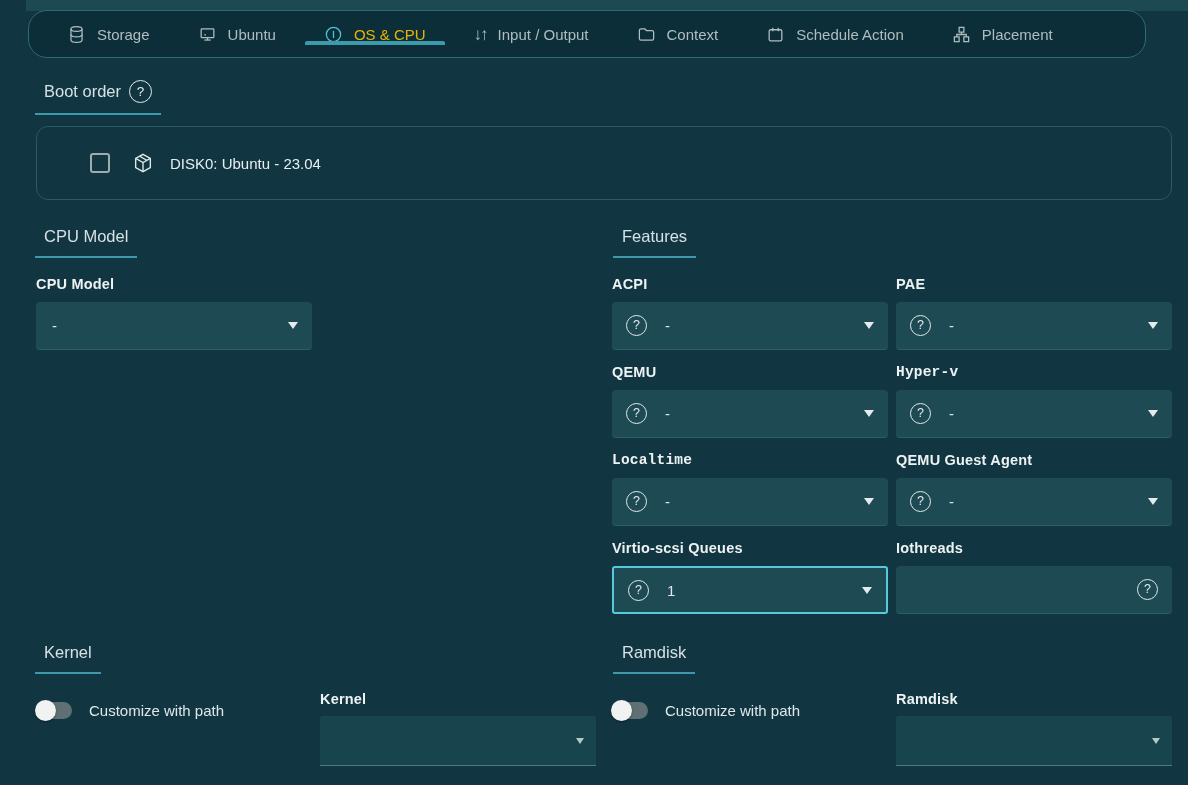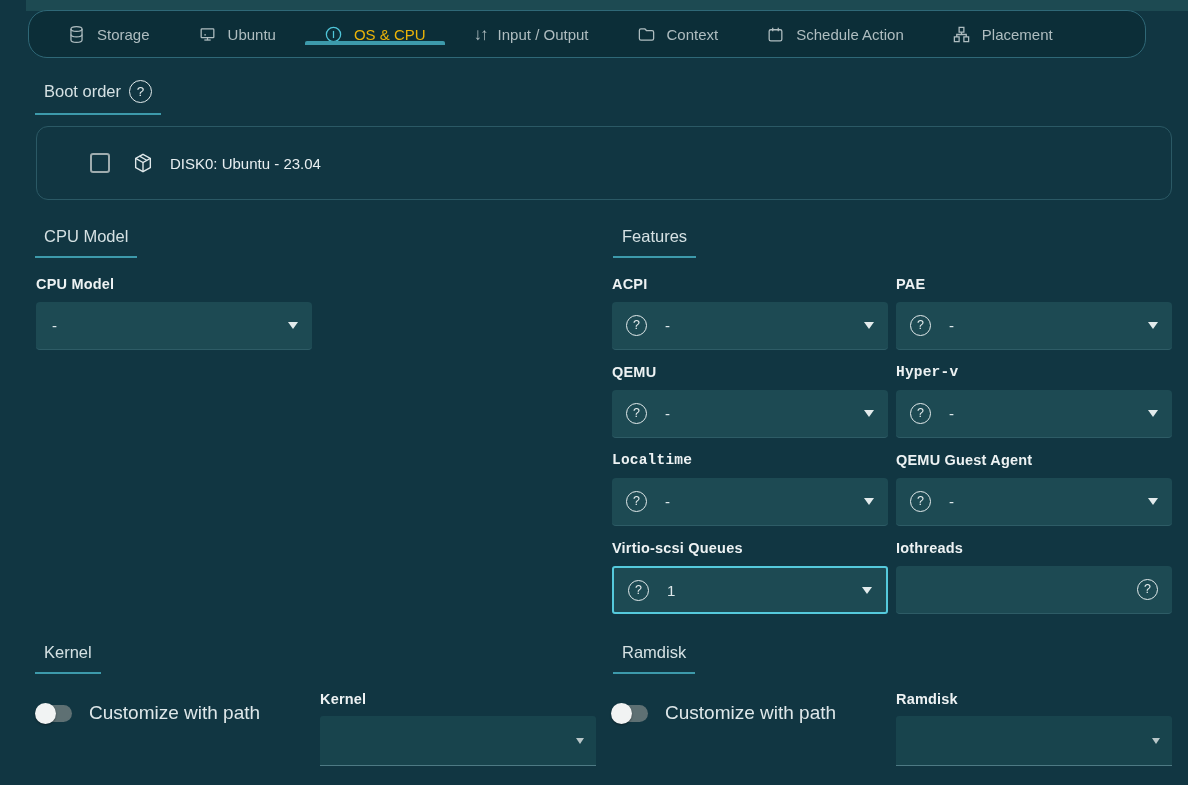--- a/index.html
+++ b/index.html
@@ -81,21 +81,21 @@
   .field.focused { border:2px solid #55CADC; border-radius:3px; }
   .field.input-right { justify-content:flex-end; }
 
   
   .toggle-row { position:absolute; display:flex; align-items:center; gap:17px; cursor:pointer; }
   .toggle { position:relative; width:36px; height:17px; border-radius:9px; background:#5E7073; flex-shrink:0; }
   .knob {
     position:absolute; left:-1px; top:-2px; width:21px; height:21px;
     border-radius:50%; background:#F1F3F3; box-shadow:0 1px 2px rgba(0,0,0,.4);
   }
-  .toggle-label { font-size:19px; color:#DEE7E9; }
+  .toggle-label { font-size:15px; color:#DEE7E9; }
 
   
   .select {
     position:absolute; width:276px; height:50px; background:#18444D;
     border-bottom:1px solid #4E7A84; border-radius:3px 3px 0 0;
     display:flex; align-items:center; padding:0 12px; cursor:pointer;
   }
   .select .caret { border-left-width:4.5px; border-right-width:4.5px; border-top-width:6px; border-top-color:#B9C7C9; }
 </style>
 </head>

